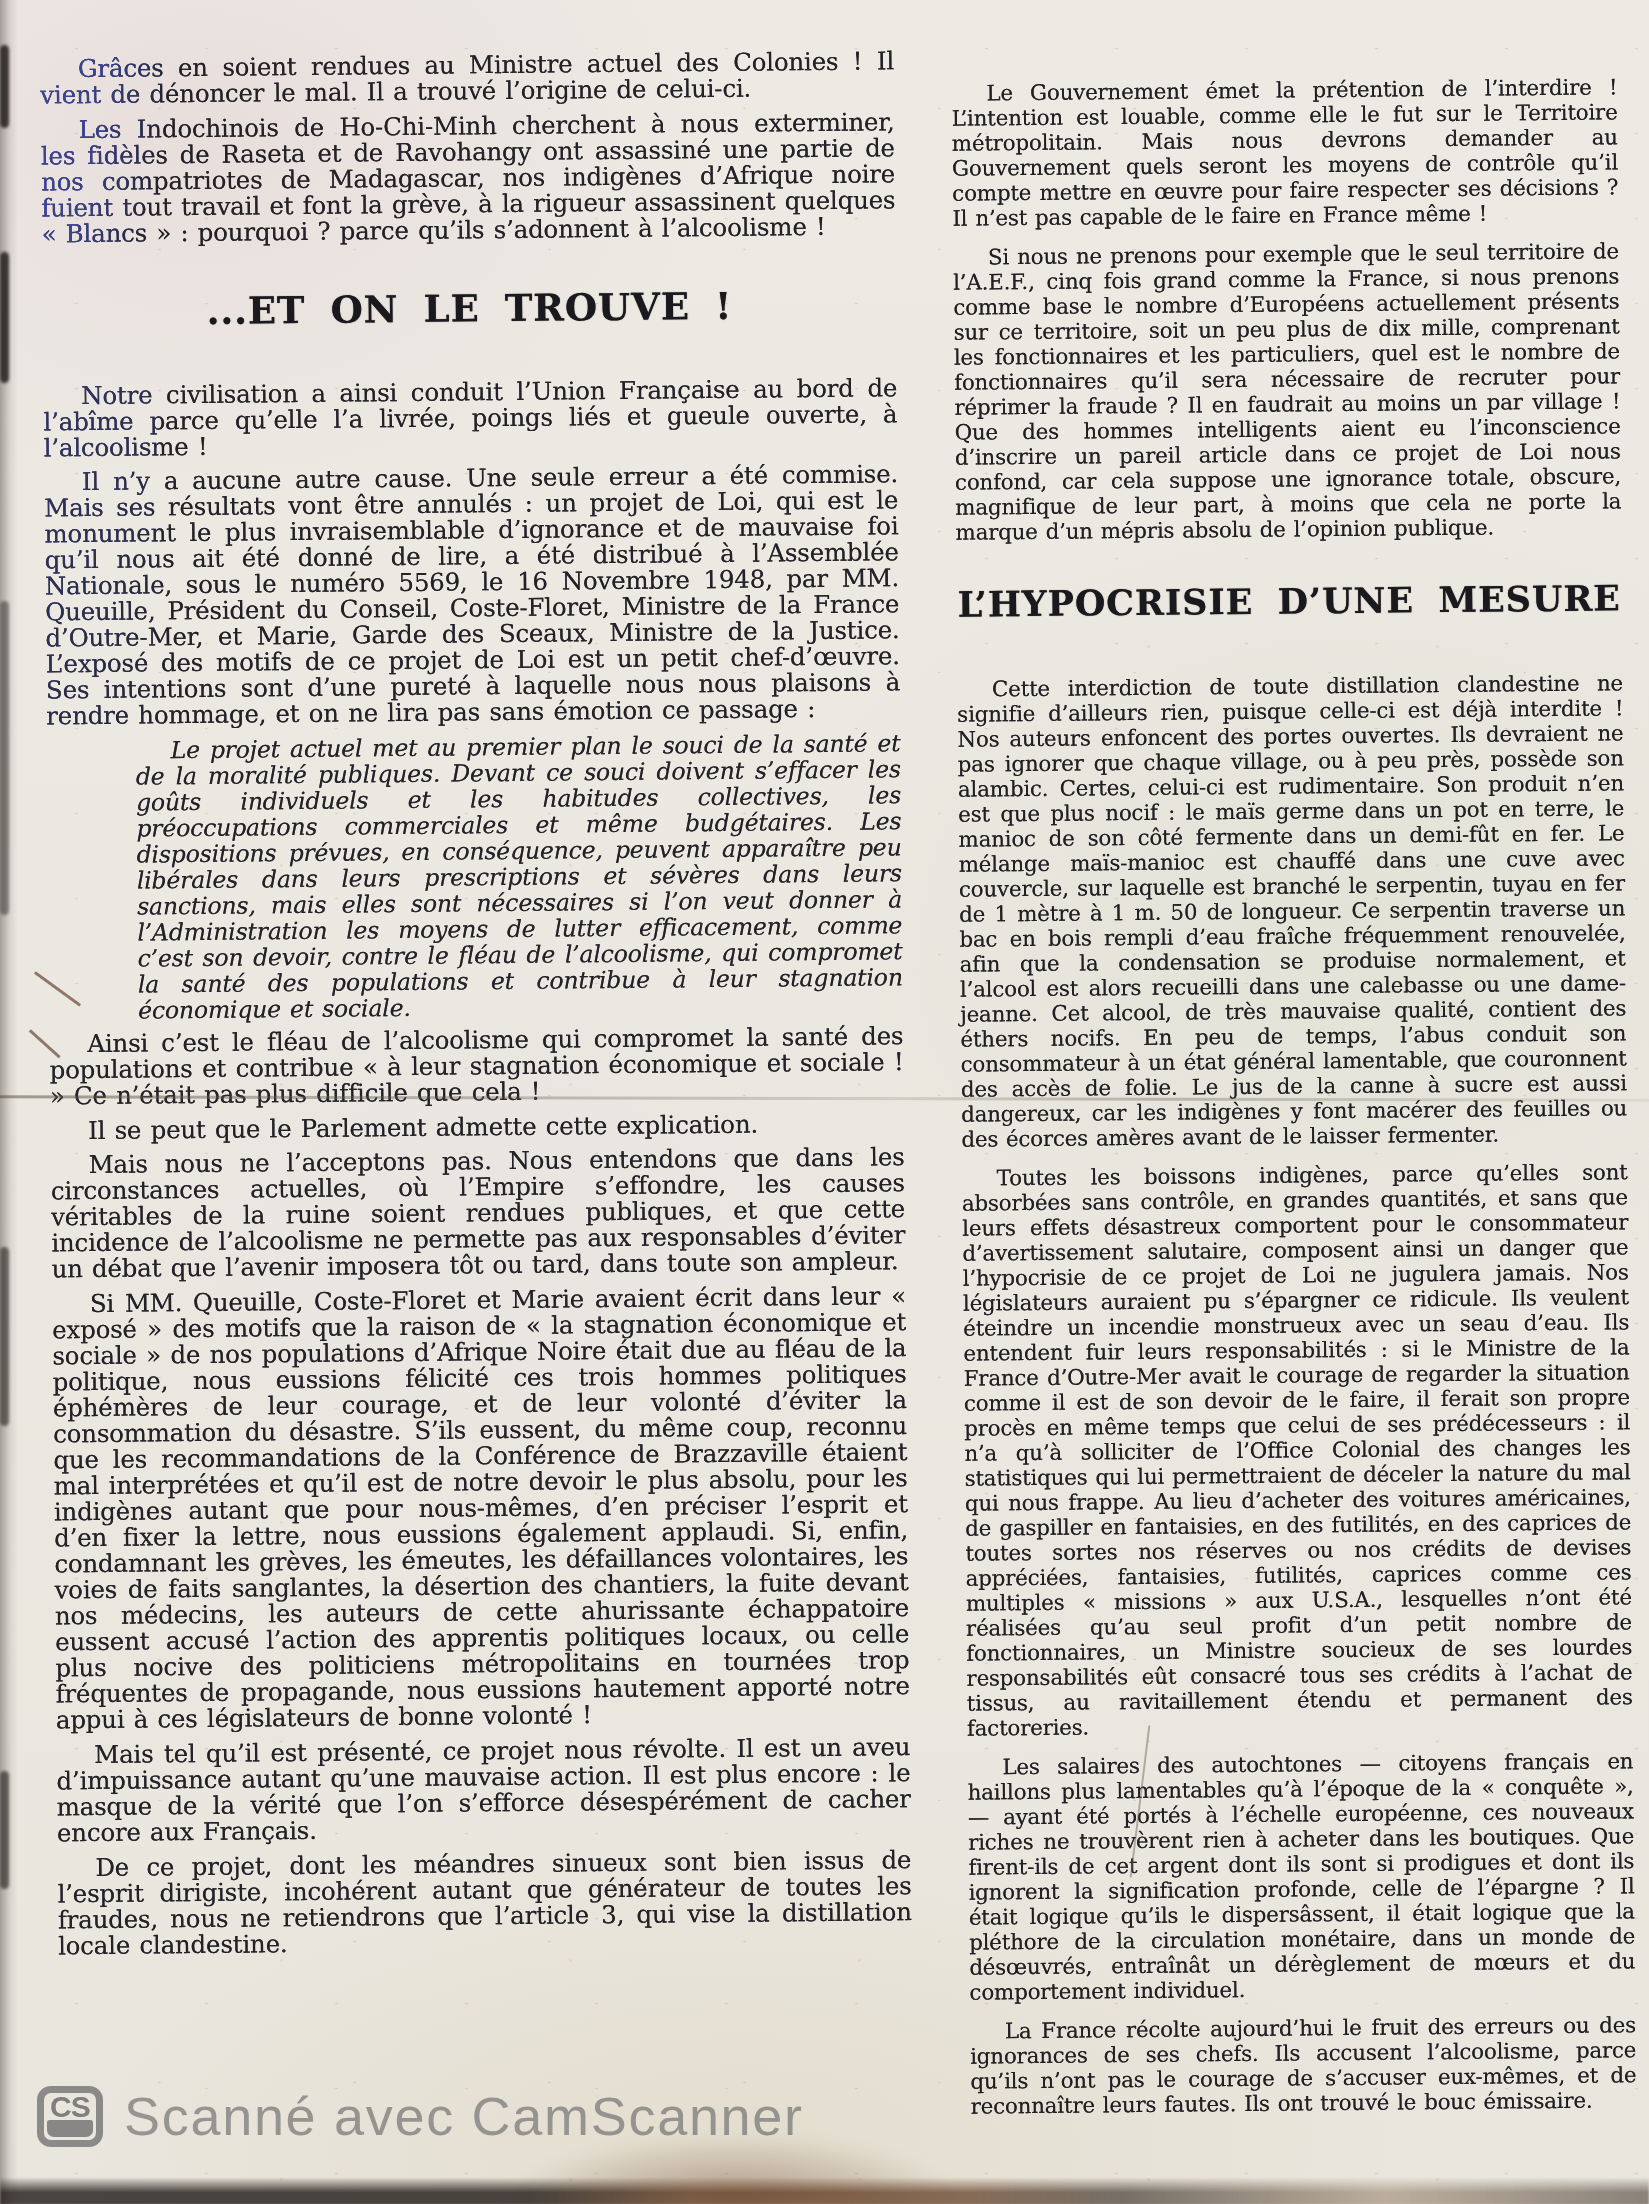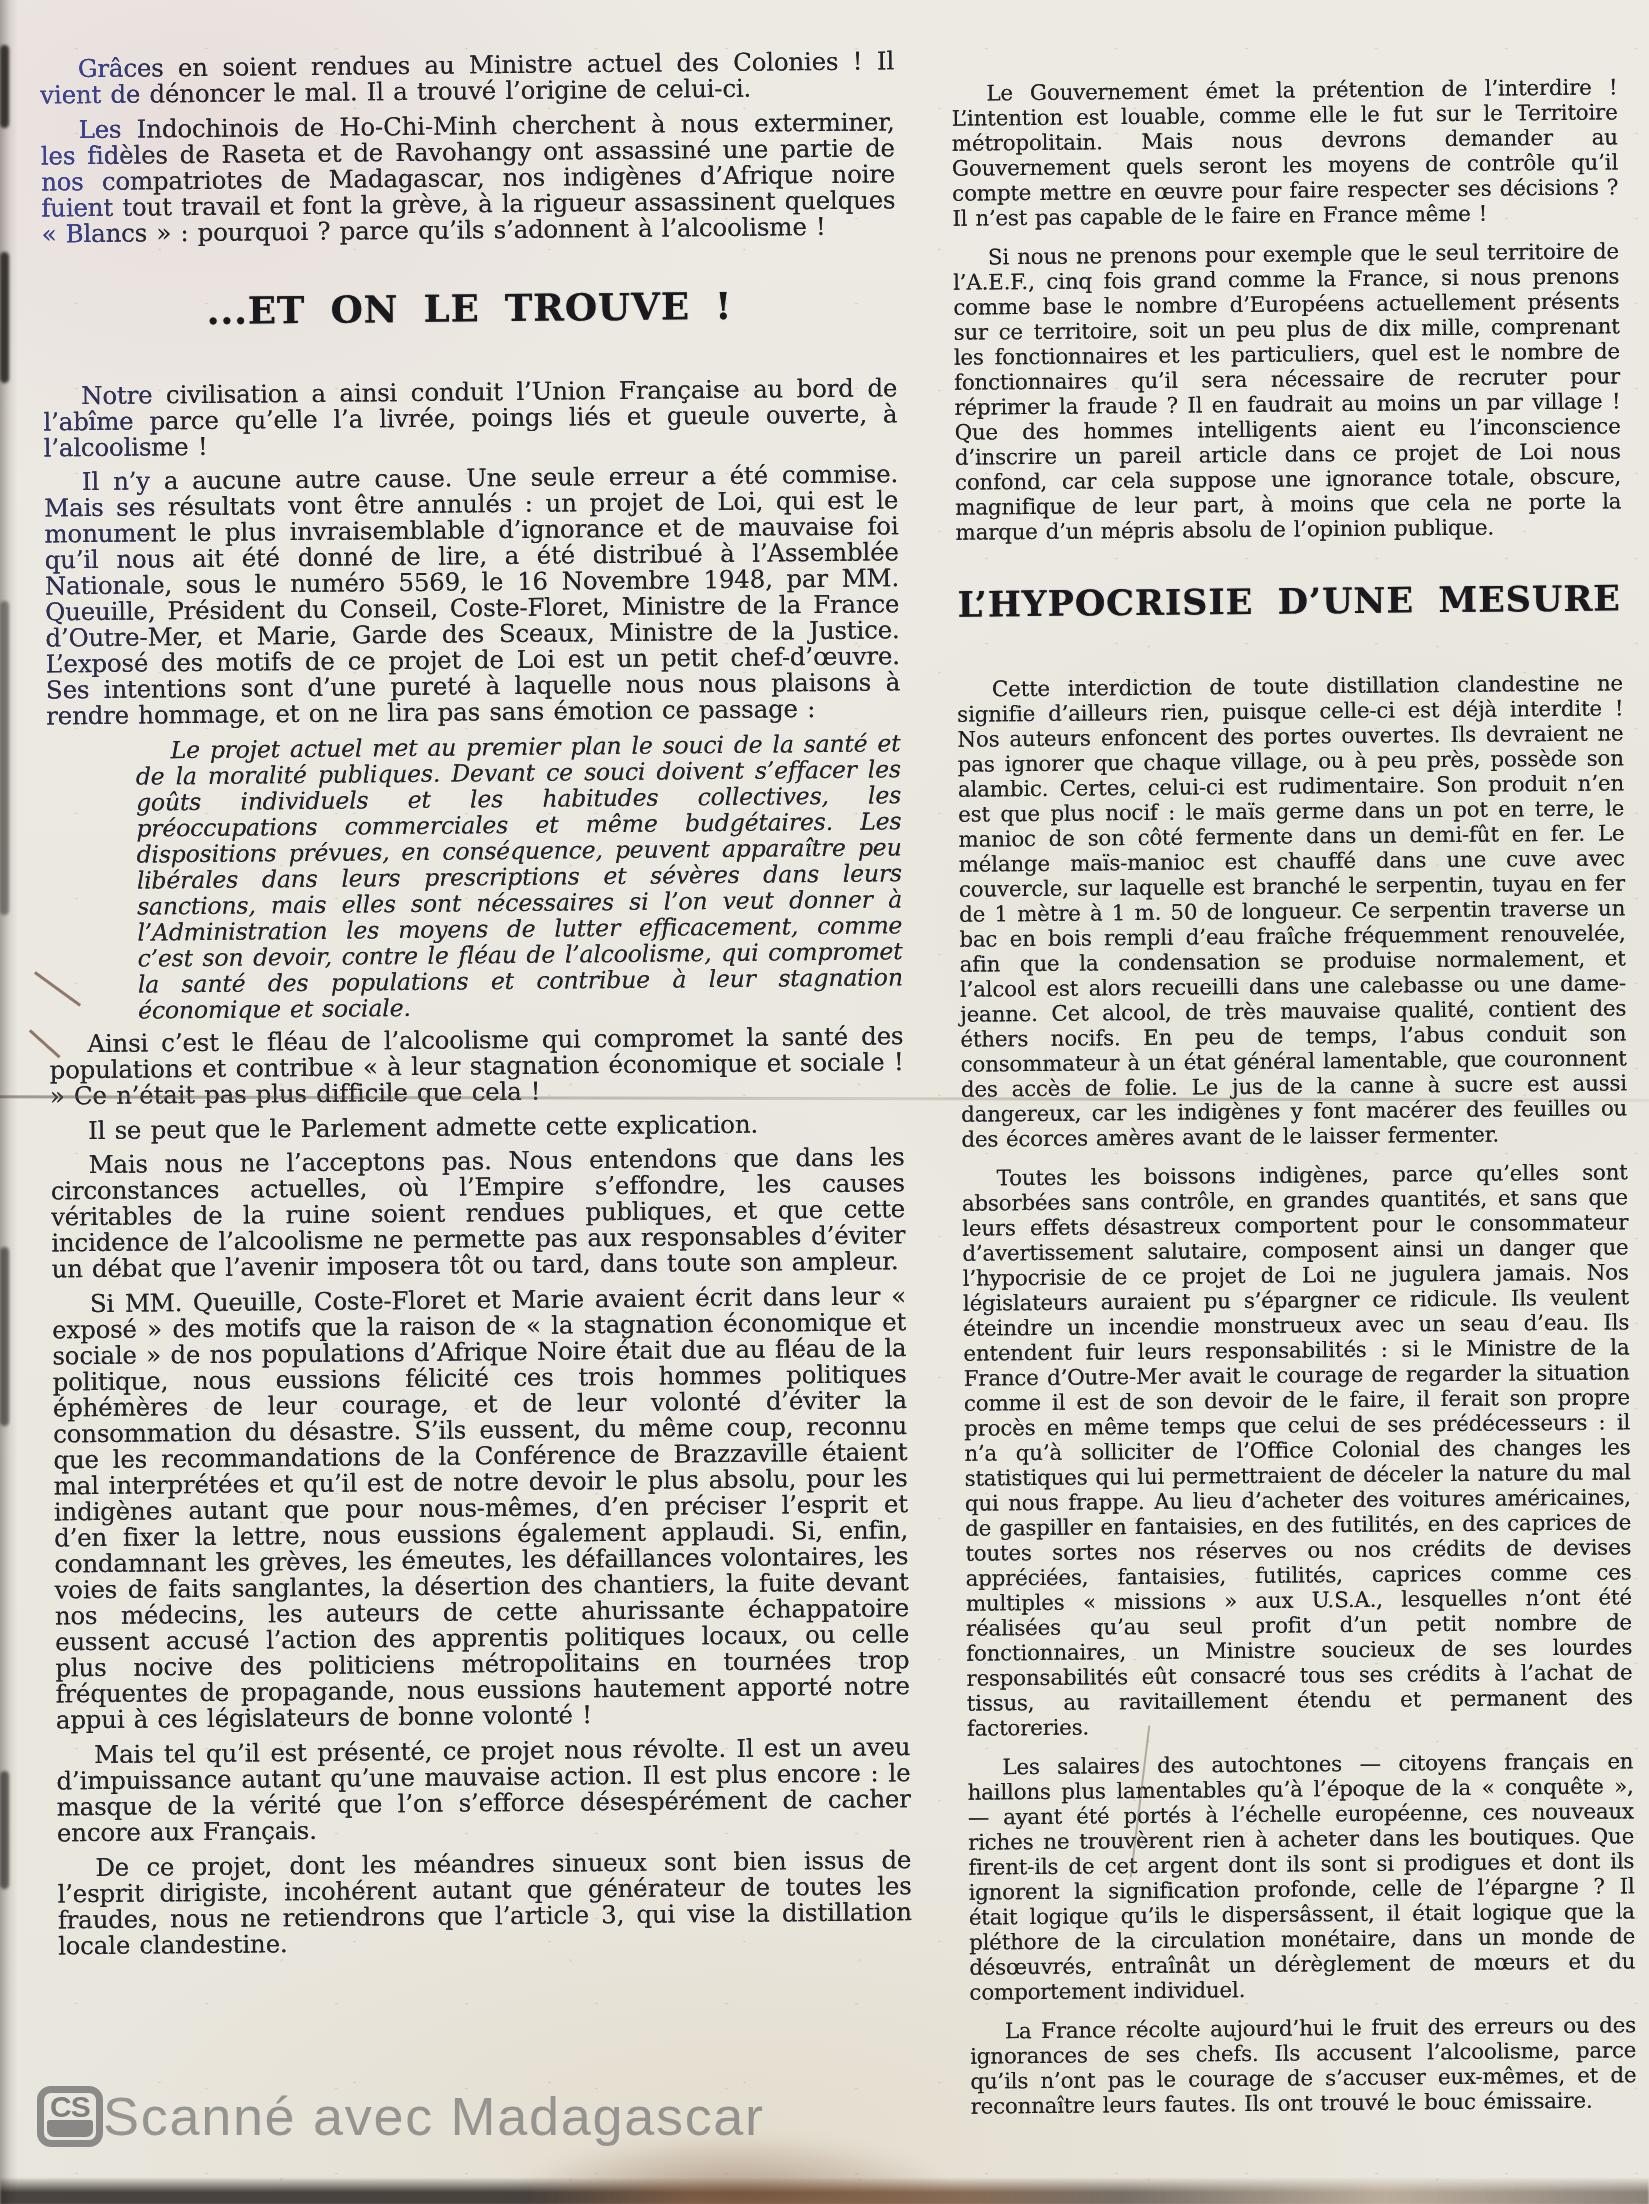--- a/index.html
+++ b/index.html
@@ -51,21 +51,21 @@
     background:linear-gradient(to right, rgba(48,40,34,0.38), rgba(48,40,34,0.10) 55%, transparent);}
   .edge-mark{position:absolute;left:0;width:8.7px;background:rgba(28,24,21,0.82);filter:blur(1.7px);border-radius:4.4px;pointer-events:none;}
   .m1{top:45px;height:83px;} .m2{top:252px;height:131px;} .m3{top:601px;height:314px;opacity:0.55;}
   .m4{top:1247px;height:179px;opacity:0.7;} .m5{top:1771px;height:118px;opacity:0.75;}
   .edge-bottom{position:absolute;left:0;bottom:0;width:100%;height:28px;pointer-events:none;filter:blur(1.3px);
     background:linear-gradient(to right, rgba(28,22,19,0.78) 0 32%, rgba(96,58,32,0.7) 42% 58%, rgba(45,34,27,0.6) 68%, rgba(122,92,62,0.4) 84%, rgba(62,48,38,0.55));
     -webkit-mask-image:linear-gradient(to top, black 45%, transparent);mask-image:linear-gradient(to top, black 45%, transparent);}
   .bottom-smudge{position:absolute;left:507px;bottom:0;width:454px;height:70px;pointer-events:none;
     background:radial-gradient(ellipse at 50% 100%, rgba(112,72,42,0.5), transparent 72%);filter:blur(6.1px);}
   
-  .watermark{position:absolute;left:37px;top:2086px;display:flex;align-items:flex-start;pointer-events:none;}
+  .watermark{position:absolute;left:37px;top:2086px;display:flex;align-items:flex-start;gap:21px;pointer-events:none;}
   .cs-logo{position:relative;width:66px;height:61px;border:7px solid rgba(122,122,122,0.85);border-radius:14px;box-sizing:border-box;}
   .cs-logo .cs-text{position:absolute;top:-3.5px;left:0;right:0;text-align:center;
     font-family:"Liberation Sans", sans-serif;font-weight:bold;font-size:30px;color:rgba(115,115,115,0.9);letter-spacing:-0.9px;}
   .cs-logo .cs-bar{position:absolute;left:2.6px;right:2.6px;bottom:2.6px;height:17.5px;background:rgba(122,122,122,0.88);border-radius:2.6px 2.6px 7px 7px;}
   .wm-text{font-family:"Liberation Sans", sans-serif;font-size:54px;line-height:61px;color:rgba(118,118,118,0.72);letter-spacing:1.7px;white-space:nowrap;}
 </style>
 </head>
 <body>
 
 <div class="page">
@@ -111,16 +111,16 @@
   <div class="edge-mark m4"></div>
   <div class="edge-mark m5"></div>
   <div class="bottom-smudge"></div>
   <div class="edge-bottom"></div>
 
   <div class="watermark">
     <div class="cs-logo">
       <span class="cs-text">CS</span>
       <span class="cs-bar"></span>
     </div>
-    <div class="wm-text">Scanné avec Madagascar</div>
+    <div class="wm-text">Scanné avec CamScanner</div>
   </div>
 </div>
 
 
 </body></html>

